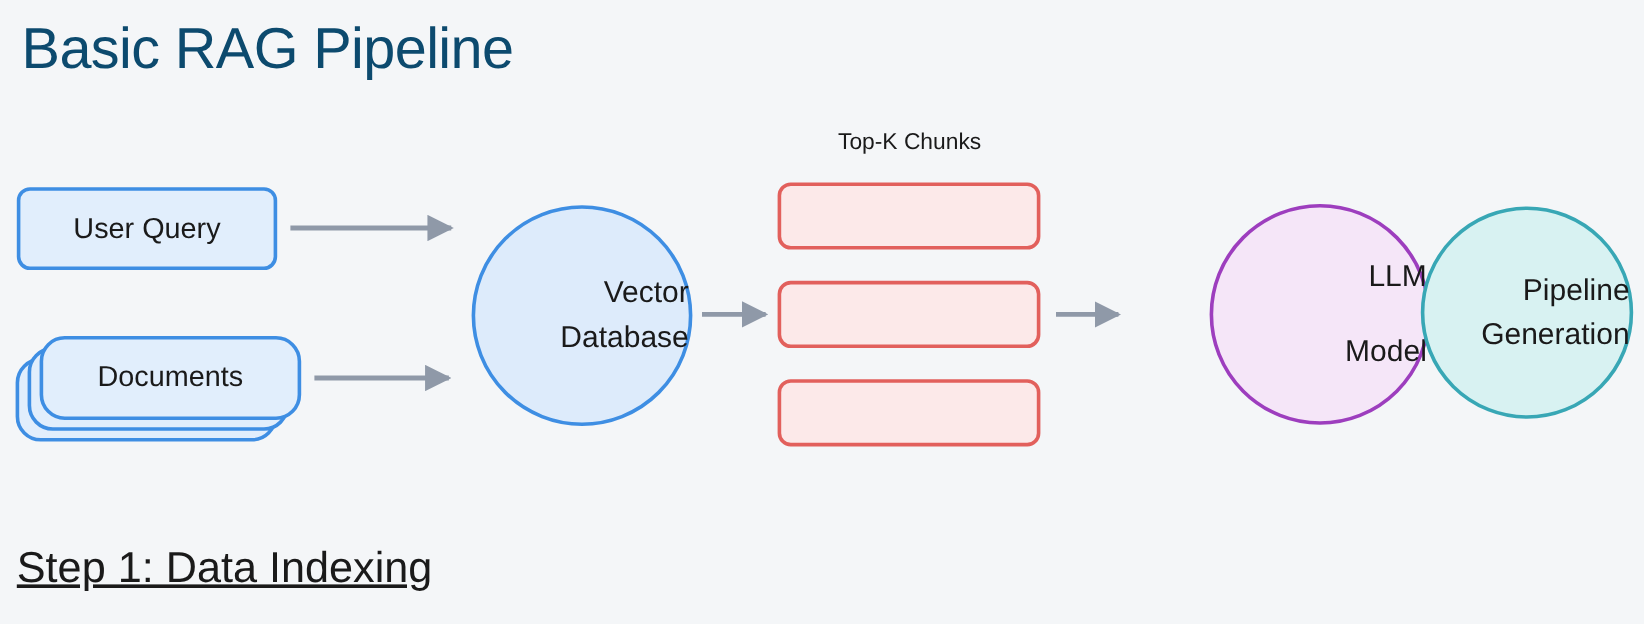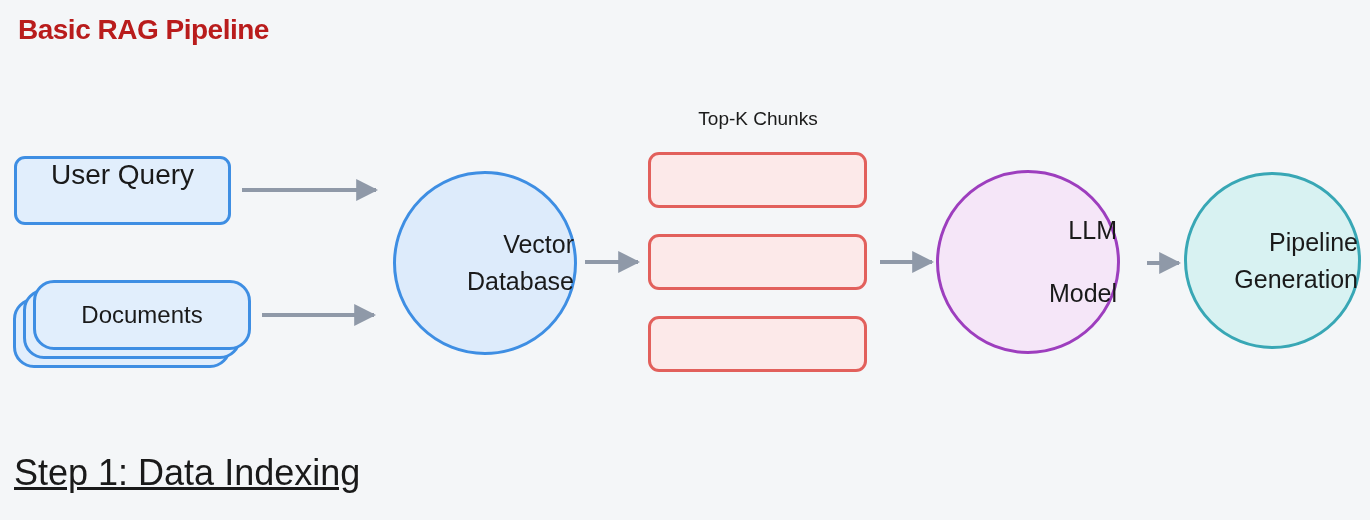--- a/index.html
+++ b/index.html
@@ -9,32 +9,32 @@
   }
   .canvas{
     position:relative;
     width:1370px;height:520px;
     background:var(--background,#f4f6f8);
     overflow:hidden;
     color:var(--text,#1a1a1a);
   }
   .title{
     position:absolute;left:18px;top:14px;
-    font-size:28px;font-weight:700;letter-spacing:-0.5px;
-    color:#b91c1c;margin:0;
+    font-size:48px;font-weight:400;letter-spacing:-0.5px;
+    color:#0c4a6e;margin:0;
   }
   .arrows{position:absolute;left:0;top:0;width:1370px;height:520px;pointer-events:none;}
 
   .node-box{
     position:absolute;
-    display:flex;align-items:flex-start;justify-content:center;
+    display:flex;align-items:center;justify-content:center;
     background:var(--blue-fill,#e1eefc);
     border:3px solid var(--blue-border,#3e8ee3);
     border-radius:11px;
-    font-size:28px;
+    font-size:24px;
     box-sizing:border-box;
   }
   .user-query{left:14px;top:156px;width:217px;height:69px;}
 
   .doc-stack{position:absolute;left:13px;top:280px;width:240px;height:90px;}
   .doc-layer{
     position:absolute;width:218px;height:70px;
     background:var(--blue-fill,#e1eefc);
     border:3px solid var(--blue-border,#3e8ee3);
     border-radius:21px;box-sizing:border-box;
@@ -50,21 +50,21 @@
     display:flex;flex-direction:column;align-items:flex-end;justify-content:center;
     text-align:center;font-size:25px;line-height:37px;
     box-sizing:border-box;
   }
   .circle-blue{
     left:393px;top:171px;width:184px;height:184px;
     background:var(--blue-circle-fill,#ddebfb);
     border:3px solid var(--blue-border,#3e8ee3);
   }
   .circle-purple{
-    left:936px;top:170px;width:184px;height:184px;
+    left:1008px;top:170px;width:184px;height:184px;
     background:var(--purple-fill,#f5e6f8);
     border:3.5px solid var(--purple-border,#9d3ebe);
     gap:26px;
   }
   .circle-teal{
     left:1184px;top:172px;width:177px;height:177px;
     background:var(--teal-fill,#d8f2f2);
     border:3px solid var(--teal-border,#38a7b5);
   }
 

